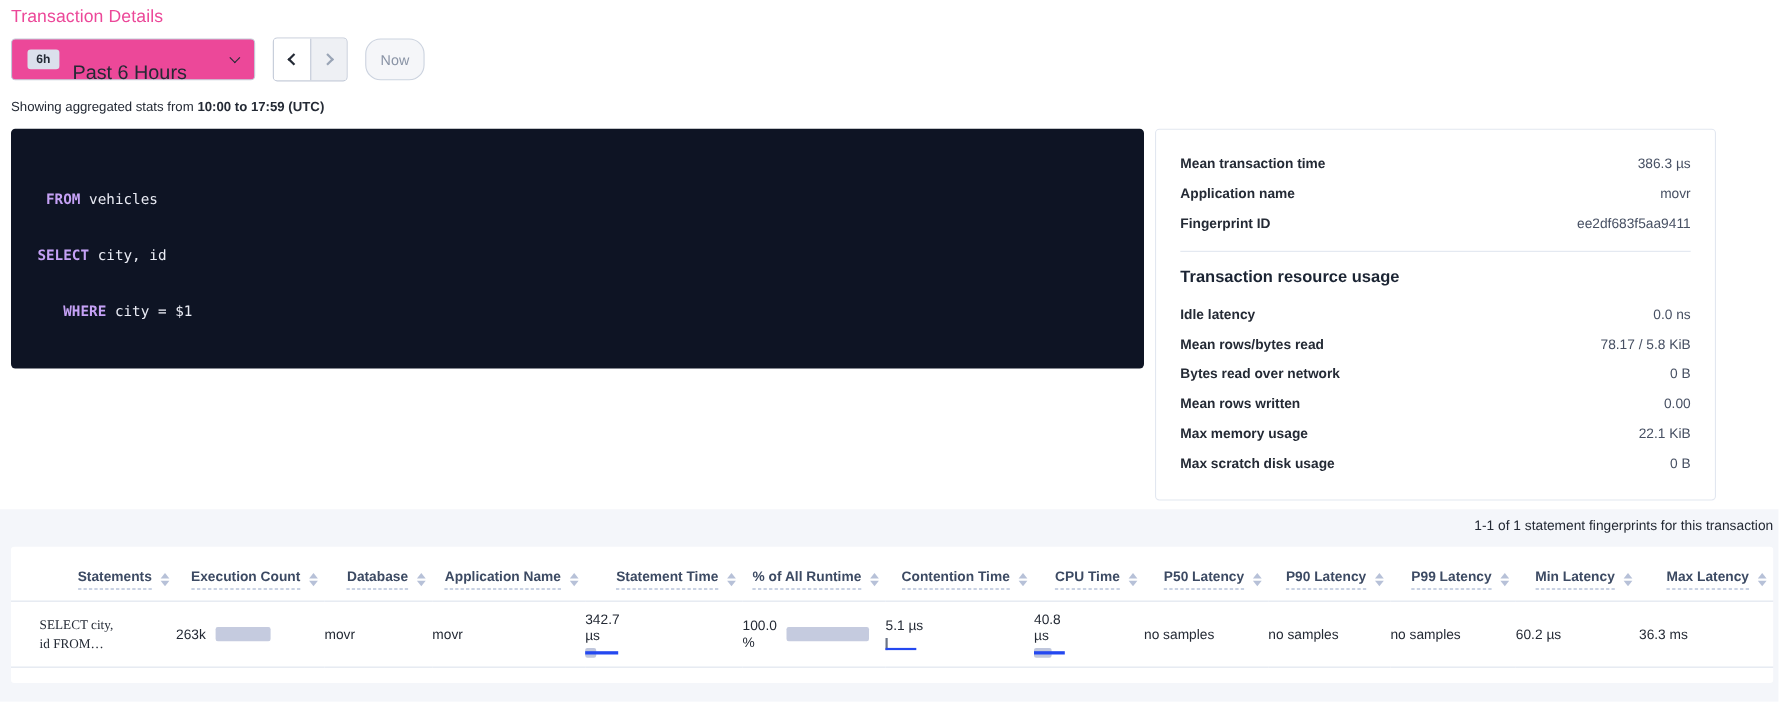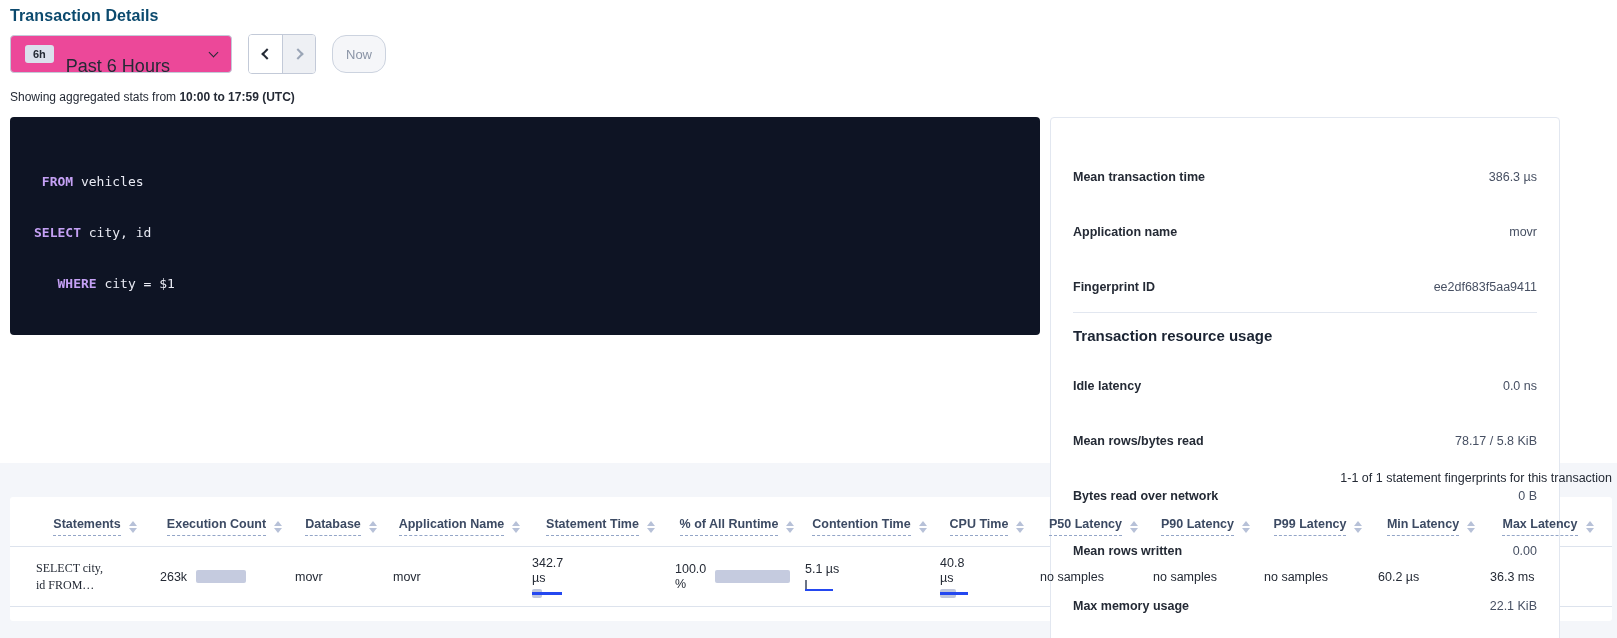--- a/index.html
+++ b/index.html
@@ -1,21 +1,21 @@
 <!DOCTYPE html>
 <html><head>
 <meta charset="utf-8">
 <style>
   * { margin:0; padding:0; box-sizing:border-box; }
   html,body { width:1617px; height:638px; overflow:hidden; background:#fff;
     font-family:"Liberation Sans", sans-serif; color:#242a35; }
 
   .top-section { height:463px; background:#fff; padding:7px 0 0 10px; }
 
-  .page-title { font-size:16px; font-weight:bold; color:#0c4a6e; letter-spacing:.1px; }
+  .page-title { font-size:16px; font-weight:normal; color:#ec4899; letter-spacing:.1px; }
 
   .controls { display:flex; align-items:center; margin-top:9px; gap:16px; }
   .time-dropdown { width:222px; height:38px; background:#ec4899; border:1px solid #c3cad8;
     border-radius:4px; display:flex; align-items:center; padding:0 14px; cursor:pointer; }
   .time-badge { background:#dbe0ec; border-radius:3px; font-size:11px; font-weight:bold;
     padding:3px 8px; color:#242a35; }
   .time-label { font-size:18px; margin-left:12px; color:#242a35; flex:1;margin-top:24px; }
   .chev { display:inline-block; width:8px; height:8px; border-style:solid; border-width:2px 2px 0 0; }
   .chev-down { width:7px; height:7px; border-width:1.5px 1.5px 0 0; transform:rotate(135deg);
     border-color:#242a35; margin-top:-4px; }
@@ -34,38 +34,38 @@
 
   .content-row { display:flex; margin-top:13px; gap:10px; align-items:flex-start; }
   .sql-box { width:1030px; height:218px; background:#0e1424; border-radius:4px;
     padding:22px 24px; font-family:"DejaVu Sans Mono", monospace; font-size:13px;
     line-height:17px; color:#e9ebf4; white-space:pre; }
   .sql-kw { color:#c5a1f5; font-weight:bold; }
   .sql-box .line { white-space:pre; }
 
   .summary-card { width:510px; background:#fff; border:1px solid #e2e7f0; border-radius:4px;
     padding:17px 22px 20px 22px; }
-  .sum-row { display:flex; justify-content:space-between; align-items:baseline; padding:6.5px 0;margin-top:28px; }
+  .sum-row { display:flex; justify-content:space-between; align-items:baseline; padding:6.5px 0; }
   .sum-label { font-size:12.5px; font-weight:bold; color:#242a35; }
   .sum-value { font-size:12.5px; color:#475063; }
   .sum-divider { border-top:1px solid #e2e7f0; margin:12px 0 14px 0; }
   .sum-section-title { font-size:15px; font-weight:bold; color:#1b2433; margin:2px 0 12px 0; }
 
   .bottom-section { height:175px; background:#f4f6fa; padding:8px 5px 0 10px; }
   .count-text { font-size:12.5px; color:#242a35;text-align:right; }
   .table-card { margin-top:12px; background:#fff; border-radius:3px; padding-bottom:14px;
     width:1602px; }
   table { border-collapse:collapse; table-layout:fixed; width:100%; }
   col.c-stat{width:150px} col.c-exec{width:135px} col.c-db{width:98px} col.c-app{width:139px}
   col.c-st{width:143px} col.c-rt{width:130px} col.c-ct{width:135px} col.c-cpu{width:100px}
   col.c-p50{width:113px} col.c-p90{width:111px} col.c-p99{width:114px} col.c-min{width:112px}
   col.c-max{width:auto}
   th { text-align:left; padding:20px 6px 10px 0; border-bottom:1px solid #dde3ed; }
   th:first-child, td:first-child { padding-left:26px; }
-  .th-inner { display:flex; align-items:center; justify-content:center; }
+  .th-inner { display:flex; align-items:center; justify-content:flex-end; }
   .th-label { font-size:12.5px; font-weight:bold; color:#3c4a63; padding-bottom:4px;
     border-bottom:1.5px dashed #93a5c7; white-space:nowrap; }
   .sort-icon { display:inline-flex; flex-direction:column; gap:2px; margin-left:8px; cursor:pointer; }
   .sort-icon .tri-up { width:0; height:0; border-left:4px solid transparent;
     border-right:4px solid transparent; border-bottom:5px solid #b7c1d8; }
   .sort-icon .tri-down { width:0; height:0; border-left:4px solid transparent;
     border-right:4px solid transparent; border-top:5px solid #b7c1d8; }
   td { height:60px; vertical-align:middle; border-bottom:1px solid #dde3ed;
     font-size:12.5px; color:#242a35; padding-right:6px; }
   .stmt-text { font-family:Liberation Serif, serif; font-size:12px; line-height:17px;

